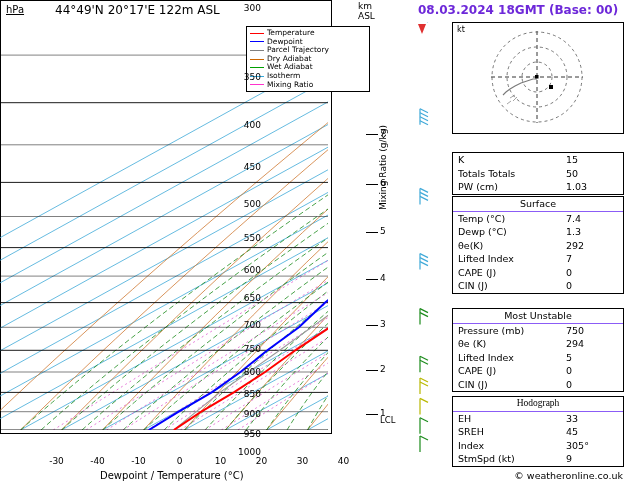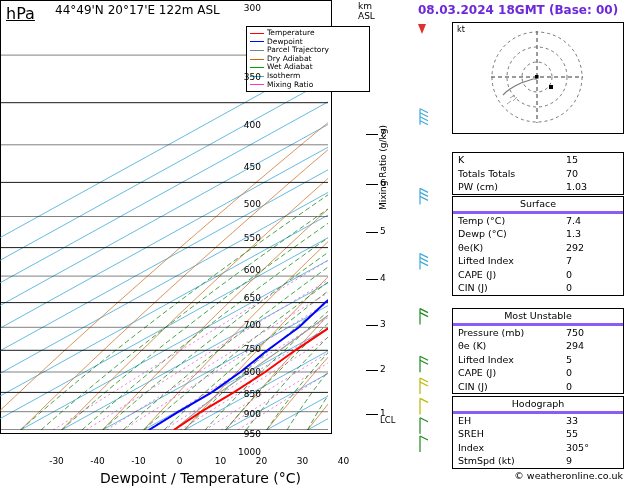--- a/index.html
+++ b/index.html
@@ -1,32 +1,32 @@
 <!DOCTYPE html>
 <html><head>
 <meta charset="utf-8">
 <style>
   html,body{margin:0;padding:0;}
   body{width:629px;height:486px;background:#ffffff;font-family:"DejaVu Sans",sans-serif;position:relative;overflow:hidden;}
   .abs{position:absolute;}
   #root{position:relative;width:629px;height:486px;}
 
   
-  .hdr-hpa{left:6px;top:4px;font-size:16px;color:#000;text-decoration:underline;}
+  .hdr-hpa{left:6px;top:4px;font-size:10px;color:#000;text-decoration:underline;}
   .hdr-title{left:55px;top:3px;font-size:12px;font-weight:normal;color:#000;}
   .hdr-km{left:358px;top:1px;font-size:9px;color:#000;line-height:10px;}
   .hdr-date{left:418px;top:3px;font-size:12px;font-weight:bold;color:#6d28d9;}
 
   
   #plot{left:36px;top:22px;width:330px;height:432px;border:1px solid #000;background:#fff;overflow:hidden;}
   #plotsvg{position:absolute;left:0;top:0;}
 
   .ylab{position:absolute;right:368px;font-size:9px;color:#000;text-align:right;width:30px;}
   .xlab{position:absolute;top:456px;font-size:9px;color:#000;text-align:center;width:40px;}
-  .xaxis-title{position:absolute;left:100px;top:470px;font-size:14px;color:#000;}
+  .xaxis-title{position:absolute;left:100px;top:470px;font-size:10px;color:#000;}
 
   
   #legend{position:absolute;left:246px;top:26px;width:116px;border:1px solid #000;background:#fff;padding:2px 3px;font-size:7.5px;line-height:8.6px;color:#000;}
   #legend .row{display:flex;align-items:center;height:8.6px;}
   #legend .swatch{width:14px;height:0;border-top:1.4px solid #000;margin-right:3px;flex:0 0 14px;}
 
   
   #kmcol{position:absolute;left:366px;top:22px;width:46px;height:432px;}
   .kmtick{position:absolute;left:14px;font-size:9px;color:#000;}
   .kmdash{position:absolute;left:0px;width:12px;border-top:1px solid #000;}
@@ -38,21 +38,21 @@
 
   
   #hodo{position:absolute;left:452px;top:22px;width:170px;height:110px;border:1px solid #000;background:#fff;}
   #hodo .kt{position:absolute;left:4px;top:2px;font-size:8px;color:#000;}
 
   
   .tbl{position:absolute;left:452px;border:1px solid #000;background:#fff;font-size:9.5px;color:#000;}
   .tbl .line{display:flex;justify-content:space-between;padding:0 5px;height:13.5px;line-height:13.5px;}
   .tbl .line span:first-child{text-align:left;}
   .tbl .line span:last-child{text-align:left;width:52px;}
-  .tbl .hdr{text-align:center;height:13.5px;line-height:13.5px;border-top:1px solid #000;border-bottom:3px solid #8b5cf6;font-size:9.5px;}
+  .tbl .hdr{text-align:center;height:13.5px;line-height:13.5px;border-top:1px solid #000;border-bottom:1px solid #8b5cf6;font-size:9.5px;}
   #tbl1{top:152px;width:170px;}
   #tbl2{top:196px;width:170px;}
   #tbl3{top:308px;width:170px;}
   #tbl4{top:396px;width:170px;}
 
   .footer{position:absolute;right:6px;top:470px;font-size:9.5px;color:#000;}
 </style>
 </head>
 <body>
 
@@ -345,21 +345,21 @@
     </svg>
   </div>
 
   <div class="tbl" id="tbl1">
       <div class="line">
         <span>K</span>
         <span>15</span>
       </div>
       <div class="line">
         <span>Totals Totals</span>
-        <span>70</span>
+        <span>50</span>
       </div>
       <div class="line">
         <span>PW (cm)</span>
         <span>1.03</span>
       </div>
     </div>
   <div class="tbl" id="tbl2">
       <div class="hdr" style="border-top: none;">Surface</div>
       <div class="line">
         <span>Temp (°C)</span>
@@ -403,28 +403,28 @@
       <div class="line">
         <span>CAPE (J)</span>
         <span>0</span>
       </div>
       <div class="line">
         <span>CIN (J)</span>
         <span>0</span>
       </div>
     </div>
   <div class="tbl" id="tbl4">
-      <div class="hdr" style="border-top: none;">Hodograph</div>
+      <div class="hdr" style="border-top: none; font-family: Liberation Serif, serif;">Hodograph</div>
       <div class="line">
         <span>EH</span>
         <span>33</span>
       </div>
       <div class="line">
         <span>SREH</span>
-        <span>55</span>
+        <span>45</span>
       </div>
       <div class="line">
         <span>Index</span>
         <span>305°</span>
       </div>
       <div class="line">
         <span>StmSpd (kt)</span>
         <span>9</span>
       </div>
     </div>

